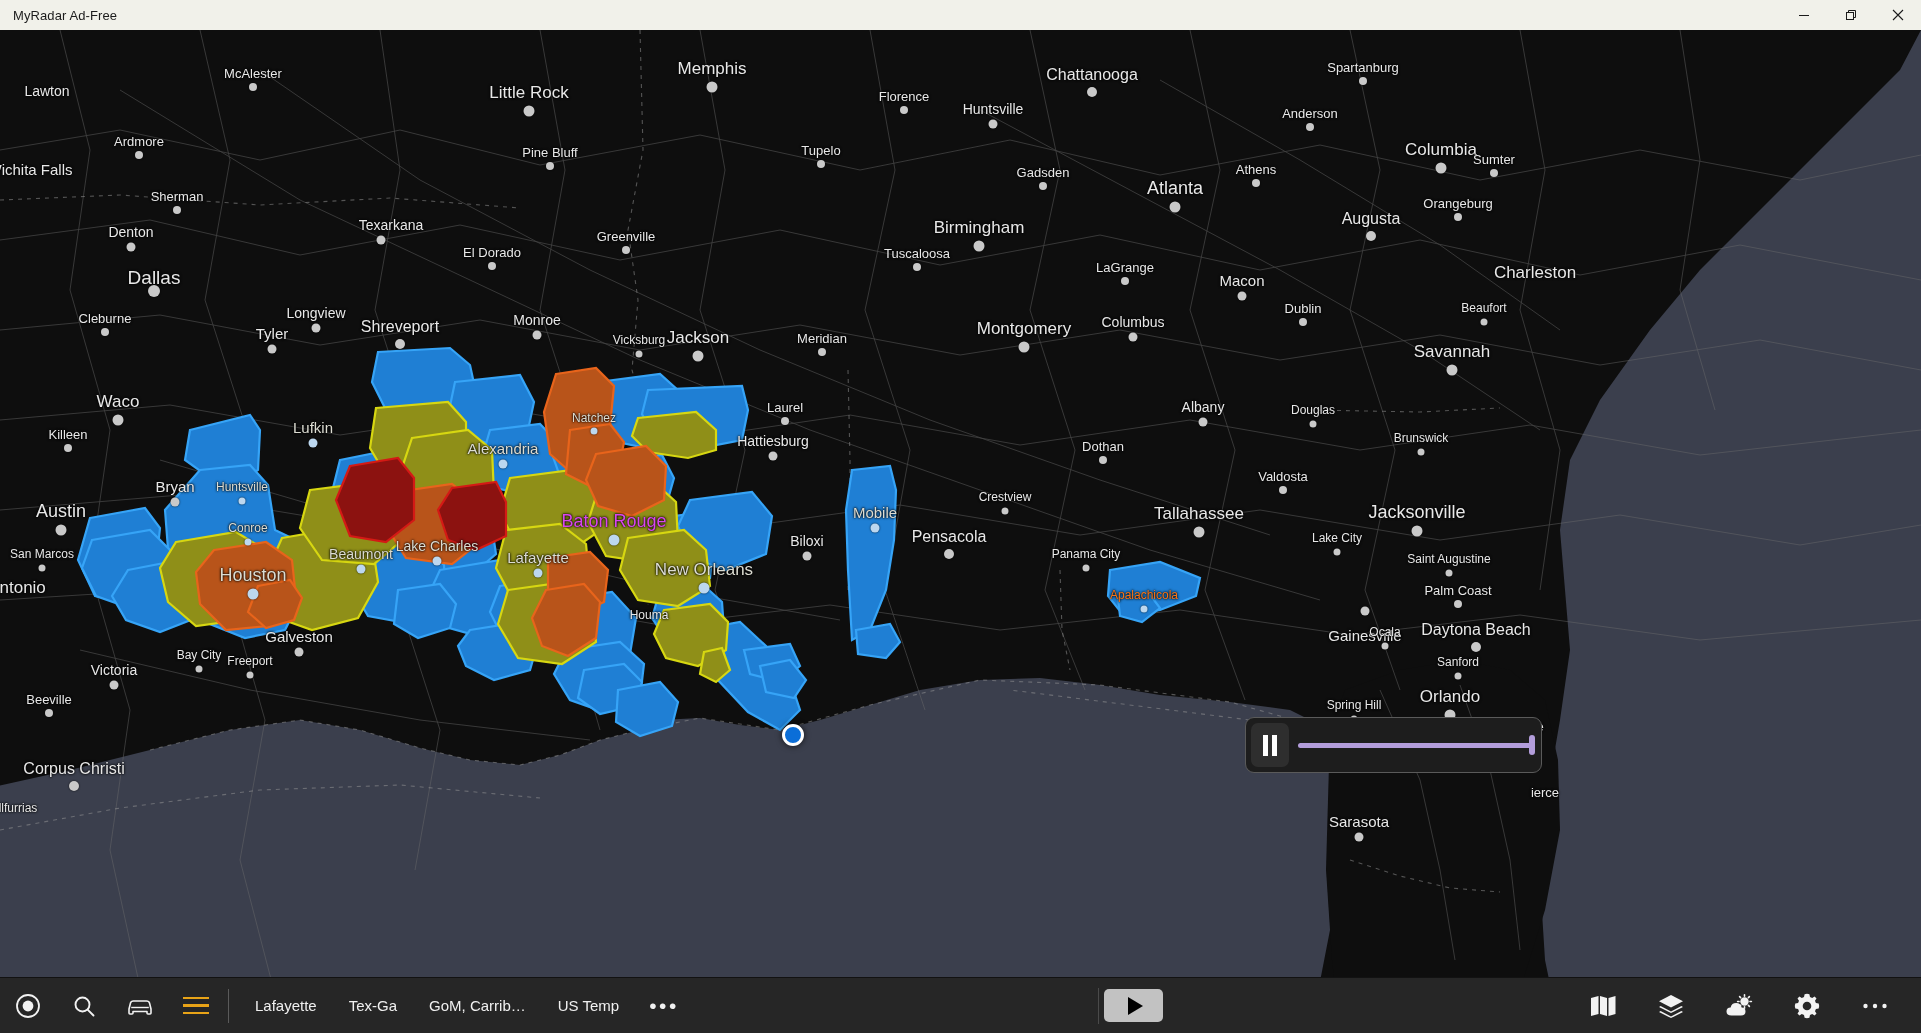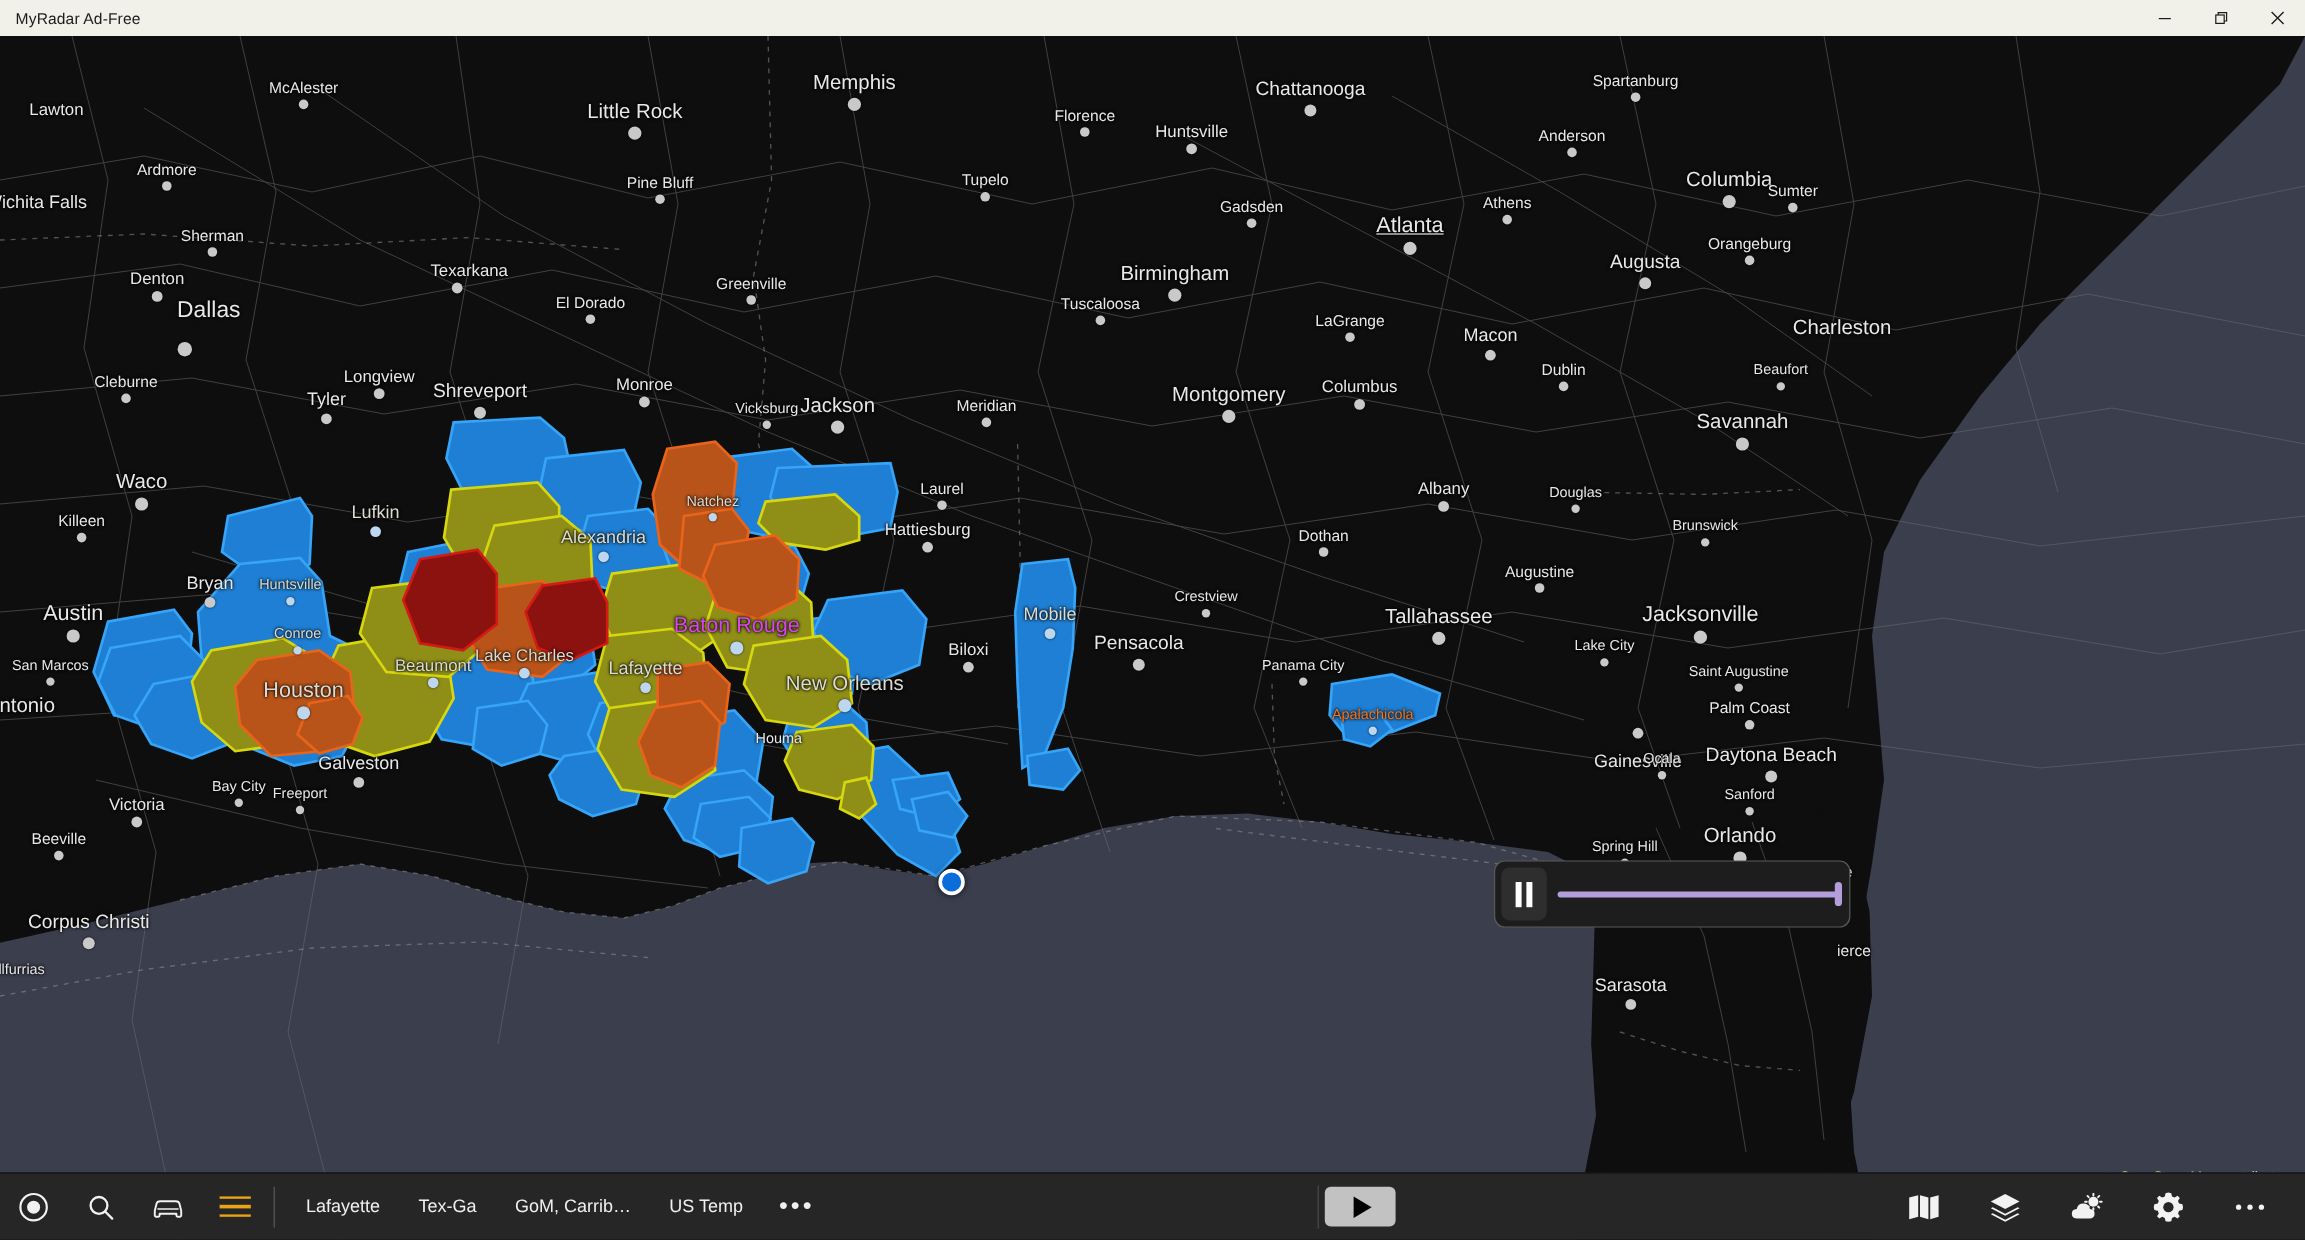--- a/index.html
+++ b/index.html
@@ -368,21 +368,21 @@
       <div class="citydot" style="width: 8px; height: 8px; left: 550px; top: 136px;"></div>
       <div class="city" style="left: 821px; top: 120px; font-size: 13px;">Tupelo</div>
       <div class="citydot" style="width: 8px; height: 8px; left: 821px; top: 134px;"></div>
       <div class="city" style="left: 1310px; top: 83px; font-size: 13px;">Anderson</div>
       <div class="citydot" style="width: 8px; height: 8px; left: 1310px; top: 97px;"></div>
       <div class="city" style="left: 30px; top: 139px; font-size: 15px;">Wichita Falls</div>
       <div class="city" style="left: 177px; top: 166px; font-size: 13px;">Sherman</div>
       <div class="citydot" style="width: 8px; height: 8px; left: 177px; top: 180px;"></div>
       <div class="city" style="left: 1043px; top: 142px; font-size: 13px;">Gadsden</div>
       <div class="citydot" style="width: 8px; height: 8px; left: 1043px; top: 156px;"></div>
-      <div class="city" style="left: 1175px; top: 158px; font-size: 18px; text-decoration: underline;">Atlanta</div>
+      <div class="city" style="left: 1175px; top: 158px; font-size: 18px;">Atlanta</div>
       <div class="citydot" style="width: 11px; height: 11px; left: 1175px; top: 177px;"></div>
       <div class="city" style="left: 1256px; top: 139px; font-size: 13px;">Athens</div>
       <div class="citydot" style="width: 8px; height: 8px; left: 1256px; top: 153px;"></div>
       <div class="city" style="left: 1441px; top: 120px; font-size: 17px;">Columbia</div>
       <div class="citydot" style="width: 11px; height: 11px; left: 1441px; top: 138px;"></div>
       <div class="city" style="left: 1494px; top: 129px; font-size: 13px;">Sumter</div>
       <div class="citydot" style="width: 8px; height: 8px; left: 1494px; top: 143px;"></div>
       <div class="city" style="left: 131px; top: 202px; font-size: 14px;">Denton</div>
       <div class="citydot" style="width: 9px; height: 9px; left: 131px; top: 217px;"></div>
       <div class="city" style="left: 391px; top: 195px; font-size: 14px;">Texarkana</div>
@@ -394,21 +394,21 @@
       <div class="city" style="left: 917px; top: 223px; font-size: 13px;">Tuscaloosa</div>
       <div class="citydot" style="width: 8px; height: 8px; left: 917px; top: 237px;"></div>
       <div class="city" style="left: 979px; top: 198px; font-size: 17px;">Birmingham</div>
       <div class="citydot" style="width: 11px; height: 11px; left: 979px; top: 216px;"></div>
       <div class="city" style="left: 1125px; top: 237px; font-size: 13px;">LaGrange</div>
       <div class="citydot" style="width: 8px; height: 8px; left: 1125px; top: 251px;"></div>
       <div class="city" style="left: 1371px; top: 189px; font-size: 16px;">Augusta</div>
       <div class="citydot" style="width: 10px; height: 10px; left: 1371px; top: 206px;"></div>
       <div class="city" style="left: 1458px; top: 173px; font-size: 13px;">Orangeburg</div>
       <div class="citydot" style="width: 8px; height: 8px; left: 1458px; top: 187px;"></div>
-      <div class="city" style="left: 154px; top: 229px; font-size: 19px; margin-left: 20px;">Dallas</div>
+      <div class="city" style="left: 154px; top: 248px; font-size: 19px;">Dallas</div>
       <div class="citydot" style="width: 12px; height: 12px; left: 154px; top: 261px;"></div>
       <div class="city" style="left: 316px; top: 283px; font-size: 14px;">Longview</div>
       <div class="citydot" style="width: 9px; height: 9px; left: 316px; top: 298px;"></div>
       <div class="city" style="left: 400px; top: 297px; font-size: 16px;">Shreveport</div>
       <div class="citydot" style="width: 10px; height: 10px; left: 400px; top: 314px;"></div>
       <div class="city" style="left: 537px; top: 290px; font-size: 14px;">Monroe</div>
       <div class="citydot" style="width: 9px; height: 9px; left: 537px; top: 305px;"></div>
       <div class="city" style="left: 639px; top: 310px; font-size: 12px;">Vicksburg</div>
       <div class="citydot" style="width: 7px; height: 7px; left: 639px; top: 324px;"></div>
       <div class="city" style="left: 698px; top: 308px; font-size: 17px;">Jackson</div>
@@ -447,21 +447,21 @@
       <div class="city" style="left: 1421px; top: 408px; font-size: 12px;">Brunswick</div>
       <div class="citydot" style="width: 7px; height: 7px; left: 1421px; top: 422px;"></div>
       <div class="city" style="left: 68px; top: 404px; font-size: 13px;">Killeen</div>
       <div class="citydot" style="width: 8px; height: 8px; left: 68px; top: 418px;"></div>
       <div class="city" style="left: 503px; top: 418px; font-size: 15px; color: rgb(220, 220, 210);">Alexandria</div>
       <div class="citydot inalert" style="width: 9px; height: 9px; left: 503px; top: 434px;"></div>
       <div class="city" style="left: 773px; top: 411px; font-size: 14px;">Hattiesburg</div>
       <div class="citydot" style="width: 9px; height: 9px; left: 773px; top: 426px;"></div>
       <div class="city" style="left: 1103px; top: 416px; font-size: 13px;">Dothan</div>
       <div class="citydot" style="width: 8px; height: 8px; left: 1103px; top: 430px;"></div>
-      <div class="city" style="left: 1283px; top: 446px; font-size: 13px;">Augustine</div>
+      <div class="city" style="left: 1283px; top: 446px; font-size: 13px;">Valdosta</div>
       <div class="citydot" style="width: 8px; height: 8px; left: 1283px; top: 460px;"></div>
       <div class="city" style="left: 175px; top: 456px; font-size: 15px;">Bryan</div>
       <div class="citydot" style="width: 9px; height: 9px; left: 175px; top: 472px;"></div>
       <div class="city" style="left: 242px; top: 457px; font-size: 12px; color: rgb(220, 220, 210);">Huntsville</div>
       <div class="citydot inalert" style="width: 7px; height: 7px; left: 242px; top: 471px;"></div>
       <div class="city" style="left: 61px; top: 481px; font-size: 18px;">Austin</div>
       <div class="citydot" style="width: 11px; height: 11px; left: 61px; top: 500px;"></div>
       <div class="city" style="left: 614px; top: 491px; font-size: 18px; color: #d946ef;">Baton Rouge</div>
       <div class="citydot inalert" style="width: 11px; height: 11px; left: 614px; top: 510px;"></div>
       <div class="city" style="left: 875px; top: 482px; font-size: 15px; color: rgb(220, 220, 210);">Mobile</div>

